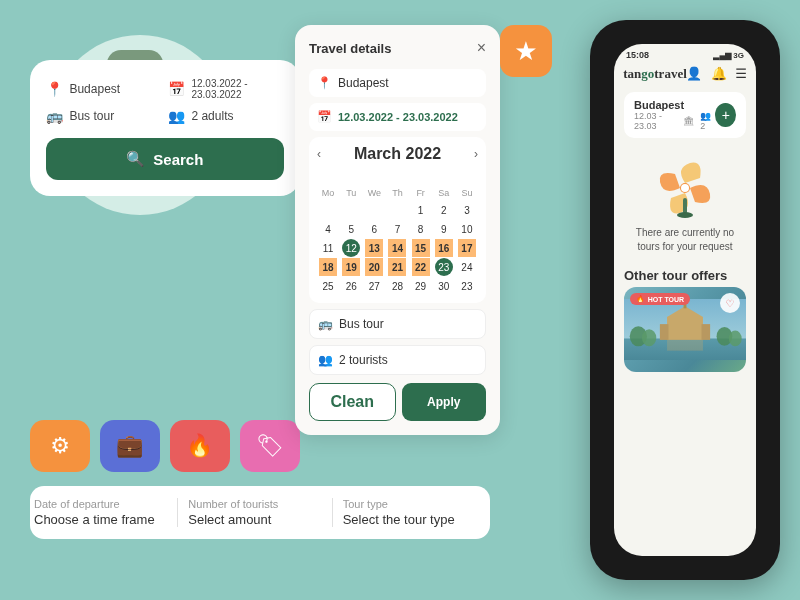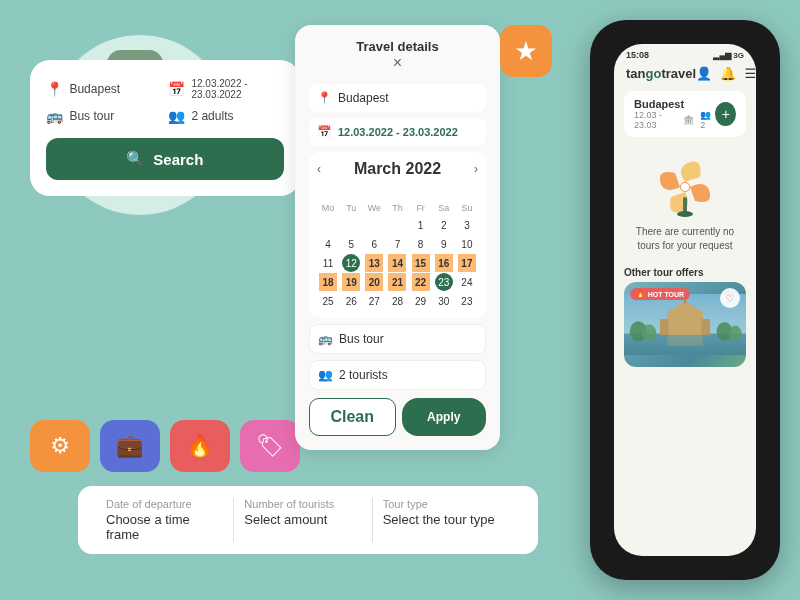--- a/index.html
+++ b/index.html
@@ -92,24 +92,23 @@
     .action-btn.pink { background: #e86db0; }
 
     
     .filter-bar {
       position: absolute;
       left: 30px;
       top: 486px;
       width: 460px;
       background: #fff;
       border-radius: 14px;
-      padding: 12px 28px;
+      padding: 12px 4px;
       display: flex;
       gap: 0;
-      margin-left: 48px;
     }
 
     .filter-section {
       flex: 1;
       padding: 0 10px;
       border-right: 1px solid #e0e0e0;
     }
 
     .filter-section:last-child { border-right: none; }
     .filter-section:first-child { padding-left: 0; }
@@ -136,21 +135,20 @@
       border-radius: 16px;
       padding: 14px;
       box-shadow: 0 4px 20px rgba(0,0,0,0.12);
     }
 
     .modal-header {
       display: flex;
       justify-content: space-between;
       align-items: center;
       margin-bottom: 12px;
-      flex-direction: column;
     }
 
     .modal-title {
       font-size: 13px;
       font-weight: 600;
       color: #333;
     }
 
     .modal-close {
       background: none;
@@ -295,21 +293,21 @@
       font-size: 16px;
       font-weight: 600;
       cursor: pointer;
     }
 
     .btn-apply {
       flex: 1;
       padding: 9px;
       background: #2d6e4e;
       border: none;
-      border-radius: 16px;
+      border-radius: 9px;
       color: #fff;
       font-size: 12px;
       font-weight: 600;
       cursor: pointer;
     }
 
     
     .star-badge {
       position: absolute;
       right: 248px;
@@ -359,23 +357,24 @@
 
     .phone-signal {
       display: flex;
       gap: 2px;
       align-items: center;
       font-size: 8px;
     }
 
     .phone-header {
       display: flex;
-      justify-content: space-between;
+      justify-content: center;
       align-items: center;
       padding: 4px 12px 6px;
+      font-family: Liberation Serif, serif;
     }
 
     .phone-logo {
       font-size: 13px;
       font-weight: 700;
       color: #333;
     }
 
     .phone-logo span {
       color: #2d6e4e;
@@ -444,21 +443,21 @@
 
     .phone-empty-text {
       font-size: 10px;
       color: #555;
       text-align: center;
       line-height: 1.4;
     }
 
     .phone-other-title {
       padding: 6px 10px 4px;
-      font-size: 10px;
+      font-size: 13px;
       font-weight: 700;
       color: #333;
     }
 
     .phone-card {
       margin: 0 10px;
       border-radius: 12px;
       overflow: hidden;
       position: relative;
       height: 85px;

